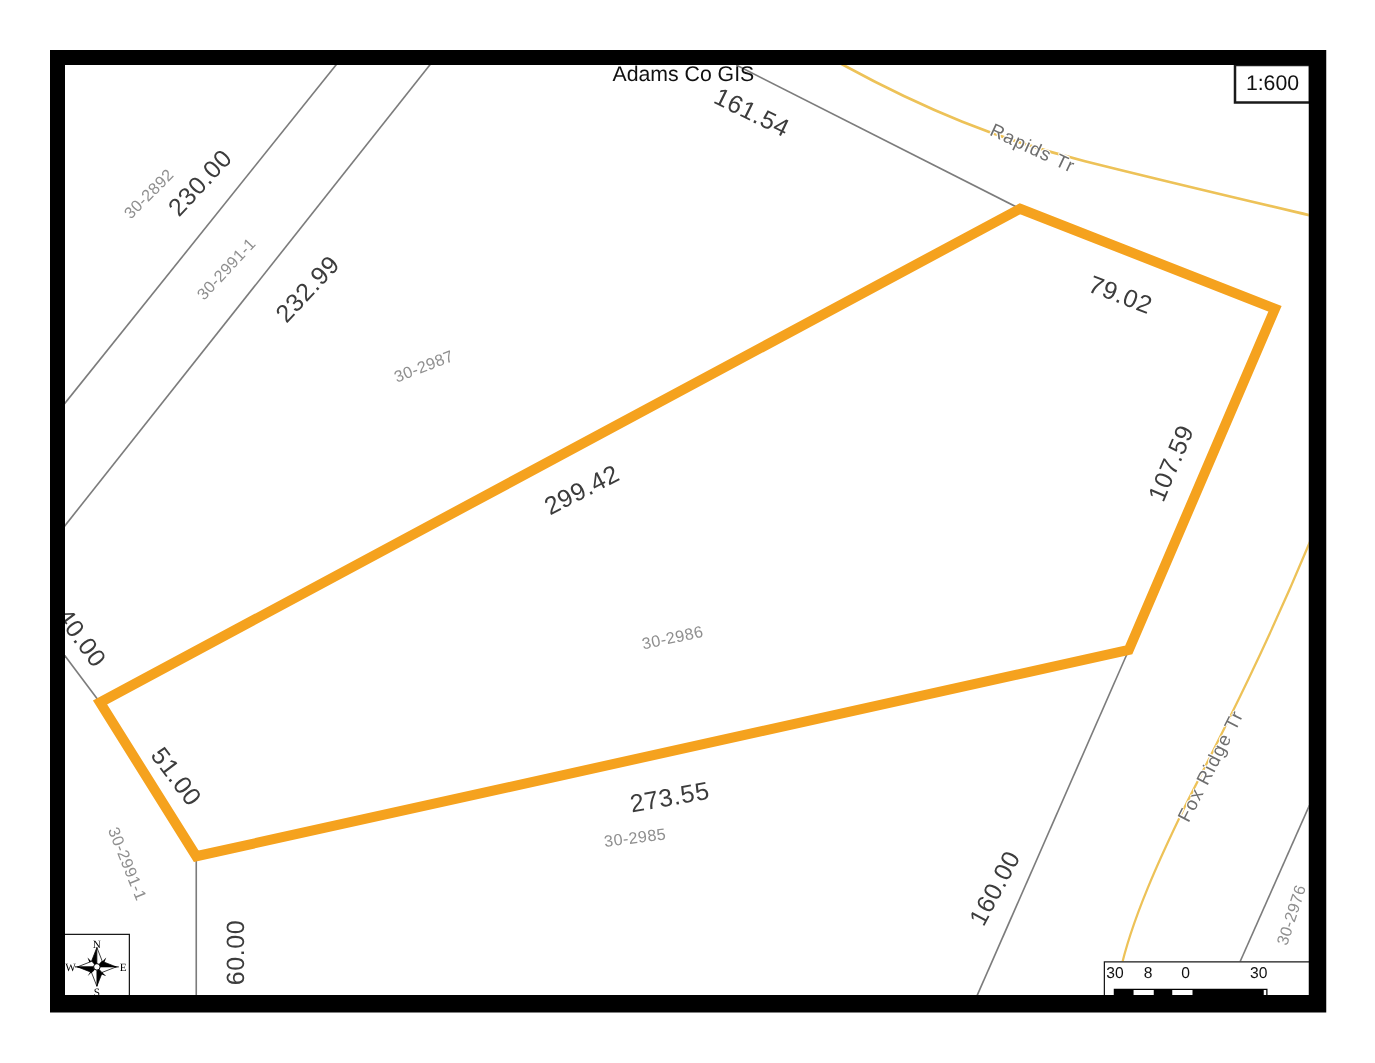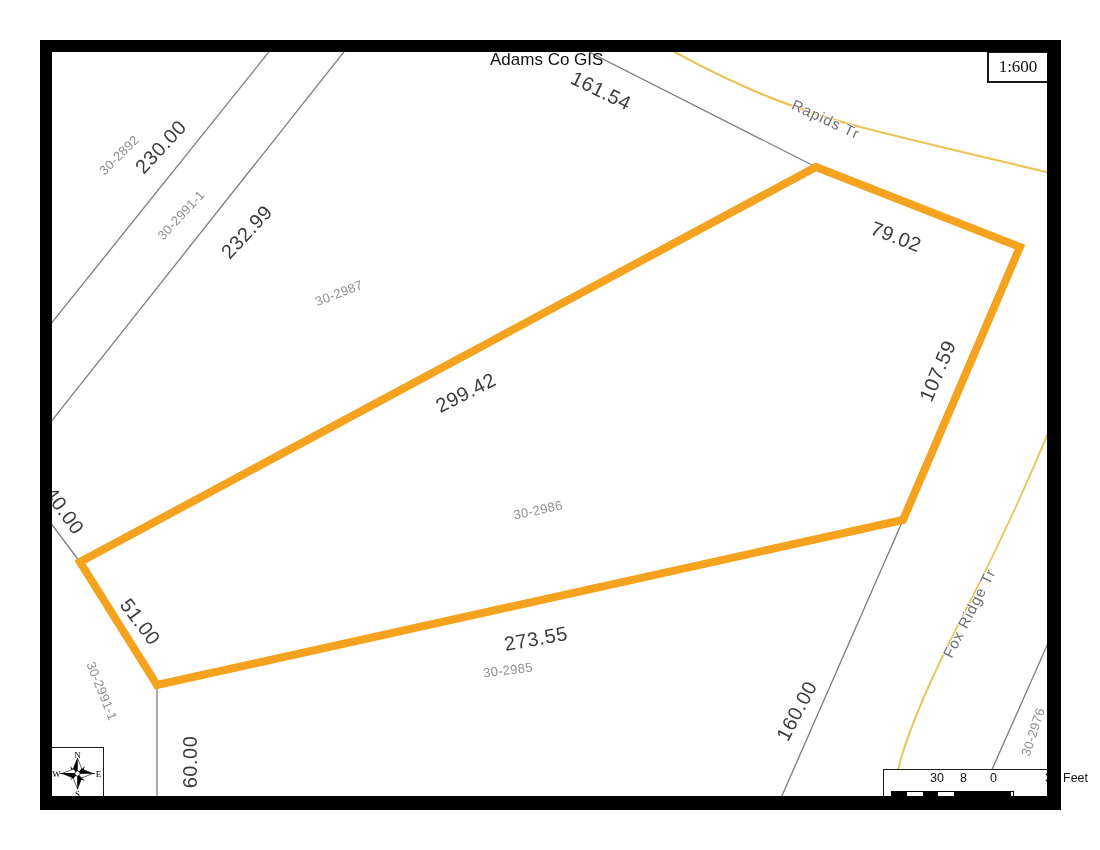--- a/index.html
+++ b/index.html
@@ -2,24 +2,24 @@
 <html><head>
 <meta charset="utf-8">
 <style>
   html,body{margin:0;padding:0;background:#ffffff;}
   .page{position:relative;width:1100px;height:850px;background:#ffffff;overflow:hidden;
         font-family:"Liberation Sans", sans-serif;}
   .map-svg{position:absolute;left:0;top:0;z-index:1;pointer-events:none;}
   
   .box{position:absolute;background:#ffffff;border:2px solid #1a1a1a;z-index:2;box-sizing:border-box;}
   .ratio-box{left:987px;top:51px;width:62px;height:32px;display:flex;align-items:center;justify-content:center;
-             font-size:17px;color:#111;font-family:Liberation Serif, serif;}
+             font-size:17px;color:#111;}
   .compass-box{left:51px;top:747px;width:53px;height:52px;border-width:1px;}
   .scalebar-box{left:883px;top:769px;width:166px;height:32px;border-width:1px;}
-  .scalebar-box .tick{position:absolute;top:1px;font-size:12.5px;color:#111;padding-left:45px;}
+  .scalebar-box .tick{position:absolute;top:1px;font-size:12.5px;color:#111;}
   .bar{position:absolute;left:7px;top:21px;width:121px;height:8px;border:1px solid #000;display:flex;}
   .bar .seg{height:100%;}
   .seg.b{background:#000;} .seg.w{background:#fff;}
   
   .lbl{position:absolute;z-index:3;white-space:nowrap;transform-origin:center center;}
   .dim{font-size:20px;color:#3c3c3c;letter-spacing:0.5px;}
   .pid{font-size:13px;color:#8f8f8f;letter-spacing:0.3px;}
   .road{font-size:15px;color:#6e6e6e;letter-spacing:1px;
         text-shadow:-1px 0 #fff,1px 0 #fff,0 -1px #fff,0 1px #fff;}
   .map-title{position:absolute;left:490px;top:50px;z-index:3;font-size:17px;color:#111;}
@@ -120,21 +120,21 @@
       </g>
       <circle cx="25.5" cy="25.5" r="2.6" fill="#fff" stroke="#000" stroke-width="0.8"></circle>
     </svg>
   </div>
 
   <div class="box scalebar-box">
     <span class="tick" style="left:1px;">30</span>
     <span class="tick" style="left:31px;">8</span>
     <span class="tick" style="left:61px;">0</span>
     <span class="tick" style="left:116px;">30</span>
-    <span class="tick" style="left:134px;">Feet</span>
+    <span class="tick" style="left:134px;margin-top:26px;">Feet</span>
     <div class="bar">
       <div class="seg b" style="width:15px;"></div>
       <div class="seg w" style="width:16px;"></div>
       <div class="seg b" style="width:15px;"></div>
       <div class="seg w" style="width:16px;"></div>
       <div class="seg b" style="width:57px;"></div>
     </div>
   </div>
 
   <div class="frame"></div>

